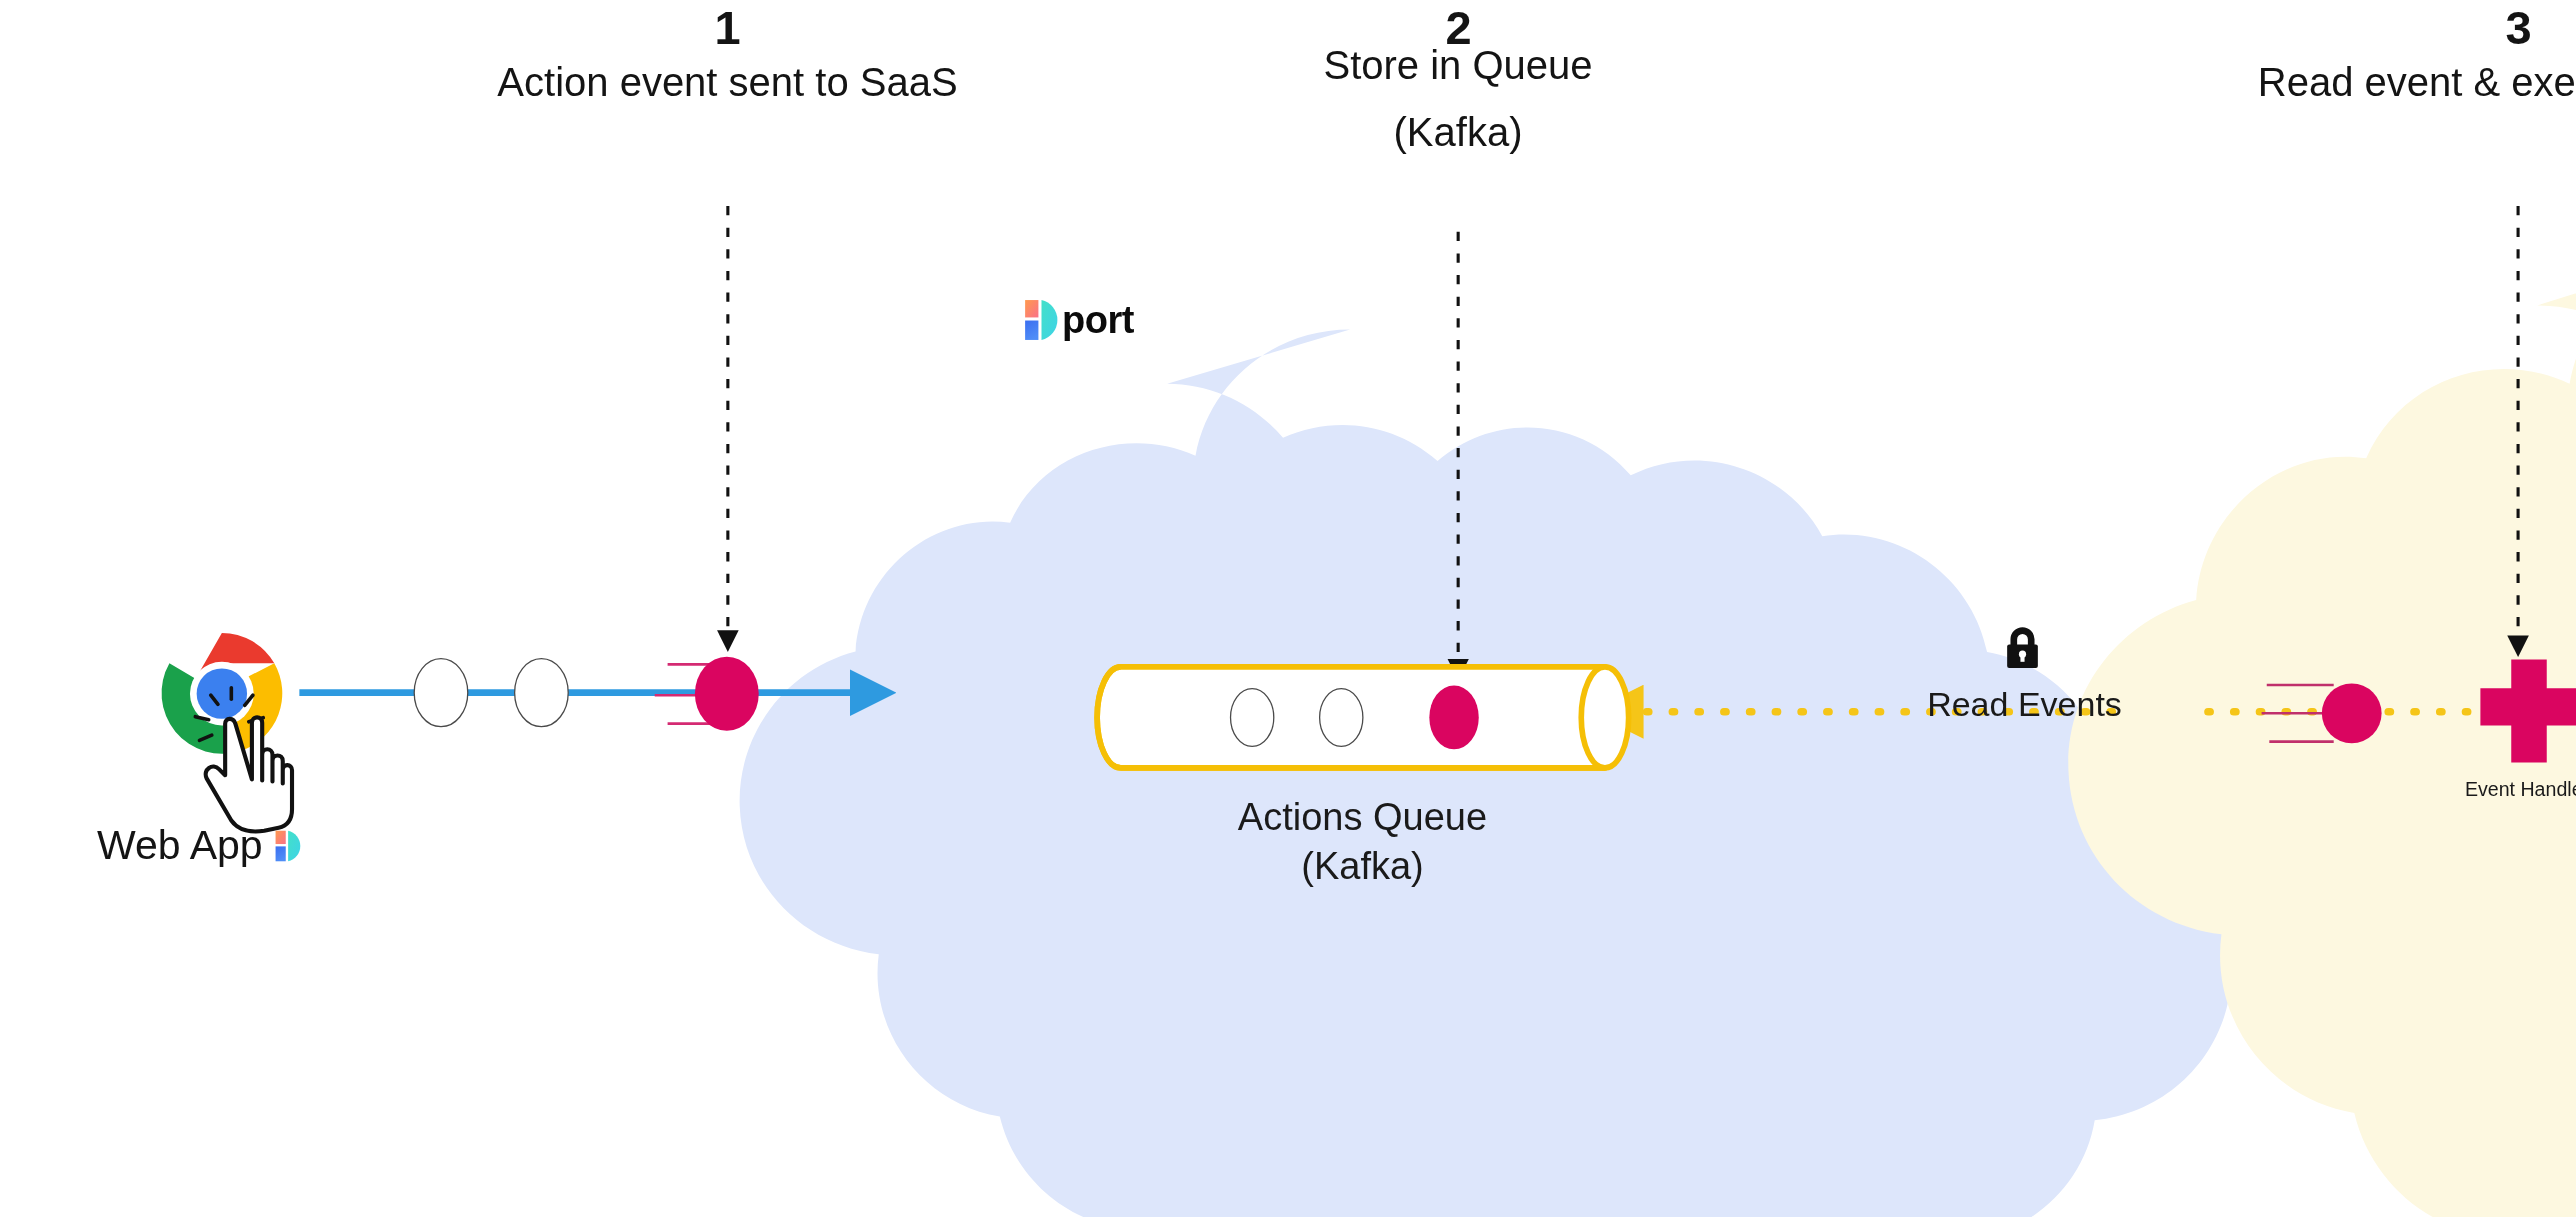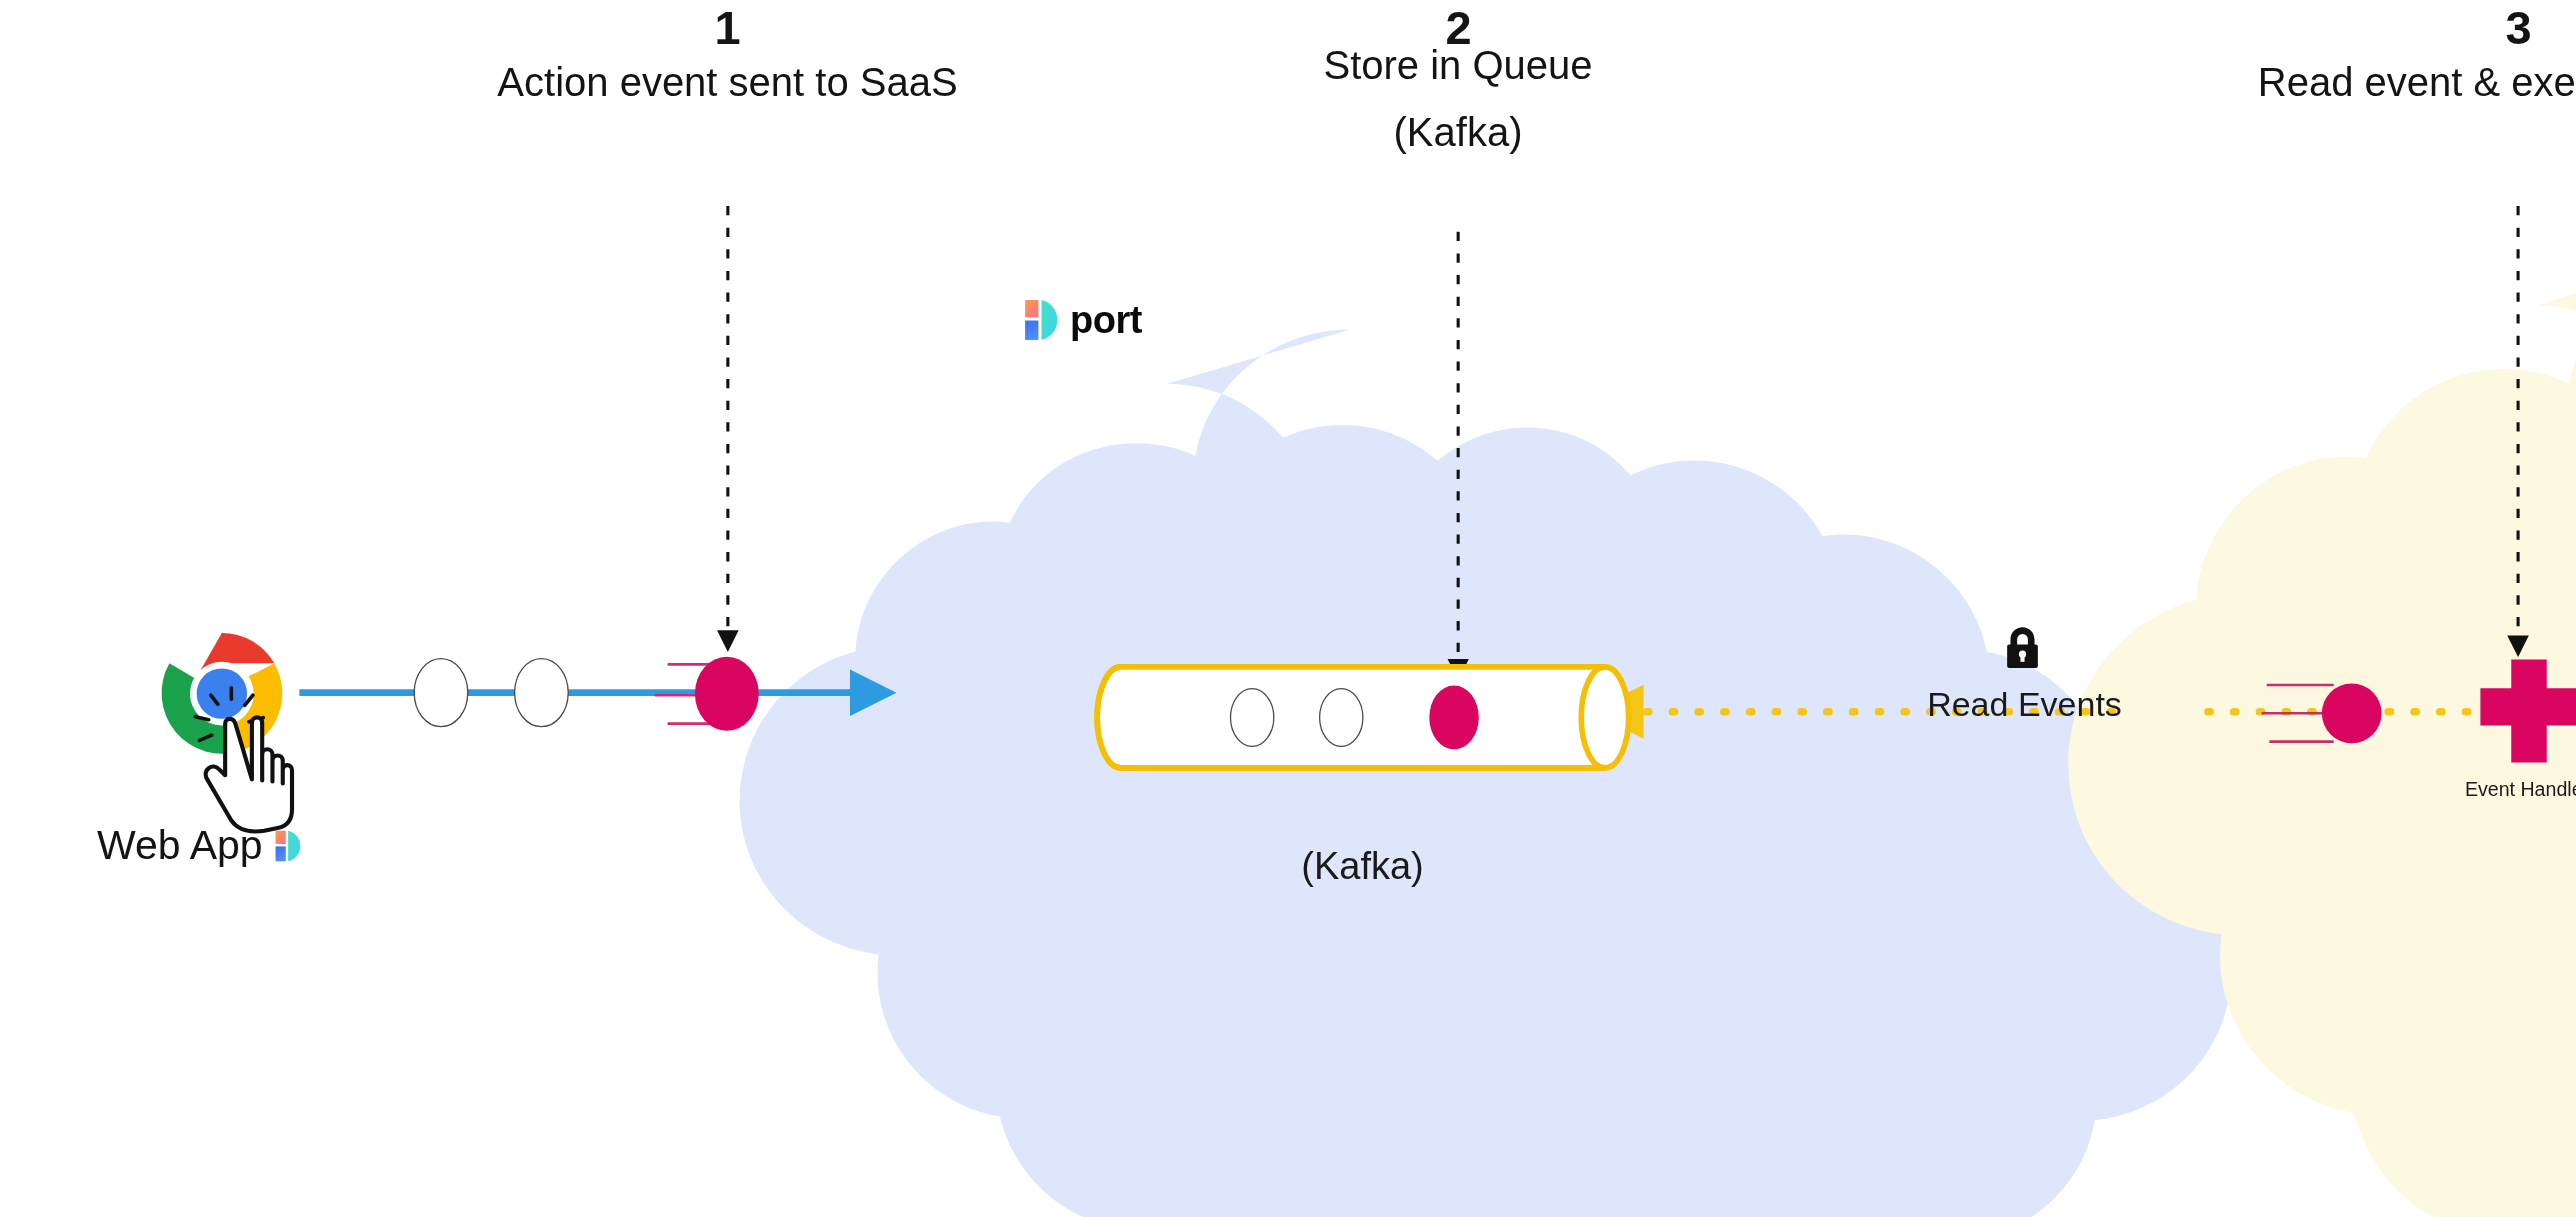--- a/index.html
+++ b/index.html
@@ -6,21 +6,21 @@
   body{font-family:"Liberation Sans", sans-serif;}
   #stage{position:relative;width:3488px;height:1217px;background:#fff;overflow:hidden;}
   #stage svg.layer{position:absolute;left:0;top:0;width:3488px;height:1217px;overflow:visible;}
   .lbl{position:absolute;text-align:center;color:#141414;font-family:"Liberation Sans",sans-serif;}
   .step-num{font-size:47px;font-weight:bold;line-height:1;}
   .step-txt{font-size:40px;line-height:1.22;font-weight:400;}
   .node-txt{font-size:38px;line-height:1.3;color:#1a1a1a;}
   .small-txt{font-size:19.6px;color:#1a1a1a;}
   .webapp-txt{font-size:41px;color:#141414;}
   .pull-txt{font-size:34px;color:#1a1a1a;}
-  .port-wrap{position:absolute;display:flex;align-items:center;gap:9px;text-align:center;}
+  .port-wrap{position:absolute;display:flex;align-items:center;gap:1px;text-align:center;}
   .port-word{font-size:38px;font-weight:700;color:#0b0b0b;letter-spacing:-0.5px;
      font-family:"Liberation Sans",sans-serif;}
   .webapp-wrap{position:absolute;display:flex;align-items:center;gap:11.3px;justify-content:space-between;}
 </style>
 </head>
 <body>
 
 <div id="stage">
 
   <svg class="layer" viewBox="0 0 6770 2363">
@@ -167,20 +167,21 @@
             <stop offset="1" stop-color="#3ed3e8"></stop>
         </linearGradient>
       </defs>
       <path d="M4,4 h26 v34 h-26 z" fill="url(#pg1)"></path>
       <path d="M4,44 h26 v38 h-26 z" fill="url(#pg2)"></path>
       <path d="M36,4 a40 40 0 0 1 0 78 z" fill="url(#pg3)"></path>
     </svg>
     <span class="port-word">port</span>
   </div>
 
+  <div class="lbl node-txt" style="left:1105px;top:793px;width:515px;">Actions Queue</div>
   <div class="lbl node-txt" style="left:1105px;top:842px;width:515px;">(Kafka)</div>
 
   <svg style="position:absolute;left:155px;top:629px;width:144px;height:155px;overflow:visible;" viewBox="0 0 280 300">
     <circle cx="130" cy="125" r="118" fill="#ffffff"></circle>
     <path d="M130,7 A118,118 0 0 1 232,66 L130,66 A59,59 0 0 0 79,96 Z" fill="#ea3a2e"></path>
     <path d="M232,66 A118,118 0 0 1 168,236 L130,184 A59,59 0 0 0 181,125 A59,59 0 0 0 173,96 Z" fill="#fcbd00"></path>
     <path d="M168,236 A118,118 0 0 1 28,66 L79,96 A59,59 0 0 0 130,184 Z" fill="#1aa14b"></path>
     <circle cx="130" cy="125" r="62" fill="#ffffff"></circle>
     <circle cx="130" cy="125" r="49" fill="#3b80ef"></circle>
   </svg>

